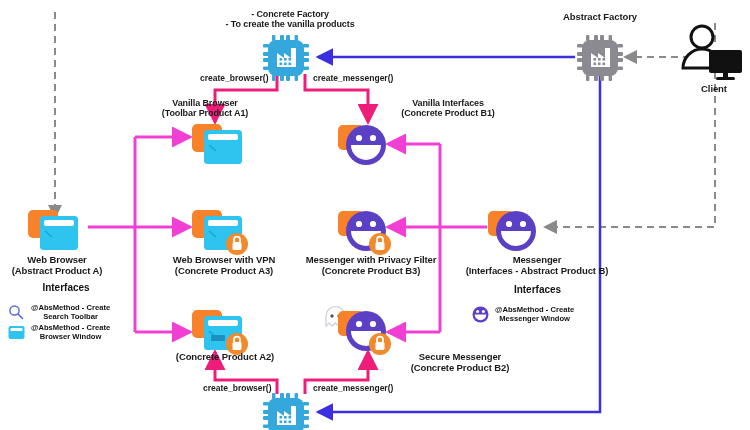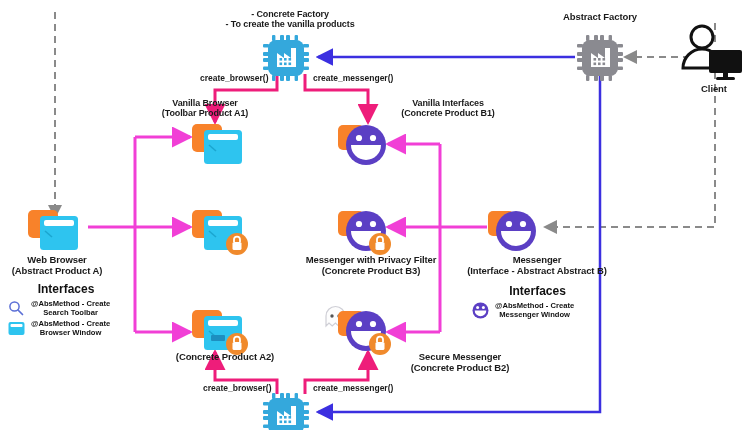--- a/index.html
+++ b/index.html
@@ -7,21 +7,21 @@
        font-family:"Liberation Sans","DejaVu Sans",sans-serif;color:#111;}
   .stage{position:absolute;left:0;top:12px;width:676px;height:430px;}
   svg.wires{position:absolute;left:0;top:0;width:750px;height:430px;overflow:visible;}
   .lbl{position:absolute;text-align:center;font-weight:bold;line-height:1.15;
        color:#1a1a1a;letter-spacing:-.1px;}
   .lbl.t10{font-size:9.5px;}
   .lbl.t9{font-size:9px;}
   .mlbl{position:absolute;font-size:8.5px;font-weight:bold;color:#1a1a1a;white-space:nowrap;}
   .node{position:absolute;}
   .iface{position:absolute;text-align:center;}
-  .iface .ih{font-size:12px;font-weight:bold;margin-bottom:3px;}
+  .iface .ih{font-size:10px;font-weight:bold;margin-bottom:10px;}
   .irow{display:flex;align-items:flex-end;gap:5px;margin-top:2px;}
   .irow .itxt{font-size:7.6px;font-weight:bold;line-height:1.2;text-align:center;}
   .icoslot{width:20px;height:18px;display:flex;align-items:center;justify-content:center;flex:0 0 20px;}
 </style>
 </head>
 <body>
 
 <div class="stage">
 
   <svg class="wires" viewBox="0 0 750 430">
@@ -230,20 +230,24 @@
     <svg width="62" height="50" viewBox="0 0 62 50">
       <rect x="0" y="2" width="30" height="28" rx="5" fill="#f8822a"></rect>
       <rect x="12" y="8" width="38" height="34" rx="3.5" fill="#2ec4ef"></rect>
       <rect x="16" y="12" width="30" height="6" rx="2" fill="#fff"></rect>
       <path d="M17 23 l7 6" stroke="#1ba6d0" stroke-width="1.6" fill="none"></path>
       <circle cx="45" cy="36" r="11" fill="#f08a2c"></circle>
       <rect x="40.5" y="34" width="9" height="8" rx="1.6" fill="#fff"></rect>
       <path d="M42 34 v-2.4 a3 3 0 0 1 6 0 V34" fill="none" stroke="#fff" stroke-width="1.8"></path>
     </svg>
   </div>
+  <div class="lbl t10" style="left:150px;top:243px;width:148px;">
+    <div>Web Browser with VPN</div>
+    <div>(Concrete Product A3)</div>
+  </div>
 
   <div class="node" style="left:338px;top:196px;">
     <svg width="56" height="50" viewBox="0 0 56 50">
       <rect x="0" y="3" width="26" height="25" rx="5" fill="#f8822a"></rect>
       <circle cx="28" cy="23" r="20" fill="#5b3fc4"></circle>
       <path d="M13 23 a15 15 0 0 0 30 0 z" fill="#fff"></path>
       <circle cx="21" cy="16" r="3.1" fill="#fff"></circle>
         <circle cx="35" cy="16" r="3.1" fill="#fff"></circle>
       <circle cx="42" cy="36" r="11" fill="#f08a2c"></circle>
       <rect x="37.5" y="34" width="9" height="8" rx="1.6" fill="#fff"></rect>
@@ -259,21 +263,21 @@
     <svg width="52" height="46" viewBox="0 0 52 46">
       <rect x="0" y="3" width="26" height="25" rx="5" fill="#f8822a"></rect>
       <circle cx="28" cy="23" r="20" fill="#5b3fc4"></circle>
       <path d="M13 23 a15 15 0 0 0 30 0 z" fill="#fff"></path>
       <circle cx="21" cy="16" r="3.1" fill="#fff"></circle>
         <circle cx="35" cy="16" r="3.1" fill="#fff"></circle>
     </svg>
   </div>
   <div class="lbl t10" style="left:452px;top:243px;width:170px;">
     <div>Messenger</div>
-    <div>(Interface - Abstract Abstract B)</div>
+    <div>(Interfaces - Abstract Product B)</div>
   </div>
 
   <div class="iface" style="left:470px;top:272px;width:135px;">
     <div class="ih">Interfaces</div>
     <div class="irow" style="justify-content:flex-start;">
       <span class="icoslot">
         <svg width="17" height="17" viewBox="0 0 17 17">
           <circle cx="8.5" cy="8.5" r="8" fill="#5b3fc4"></circle>
           <path d="M2.7 8.5 a5.8 5.8 0 0 0 11.6 0 z" fill="#fff"></path>
           <circle cx="5.6" cy="5.6" r="1.5" fill="#fff"></circle>

